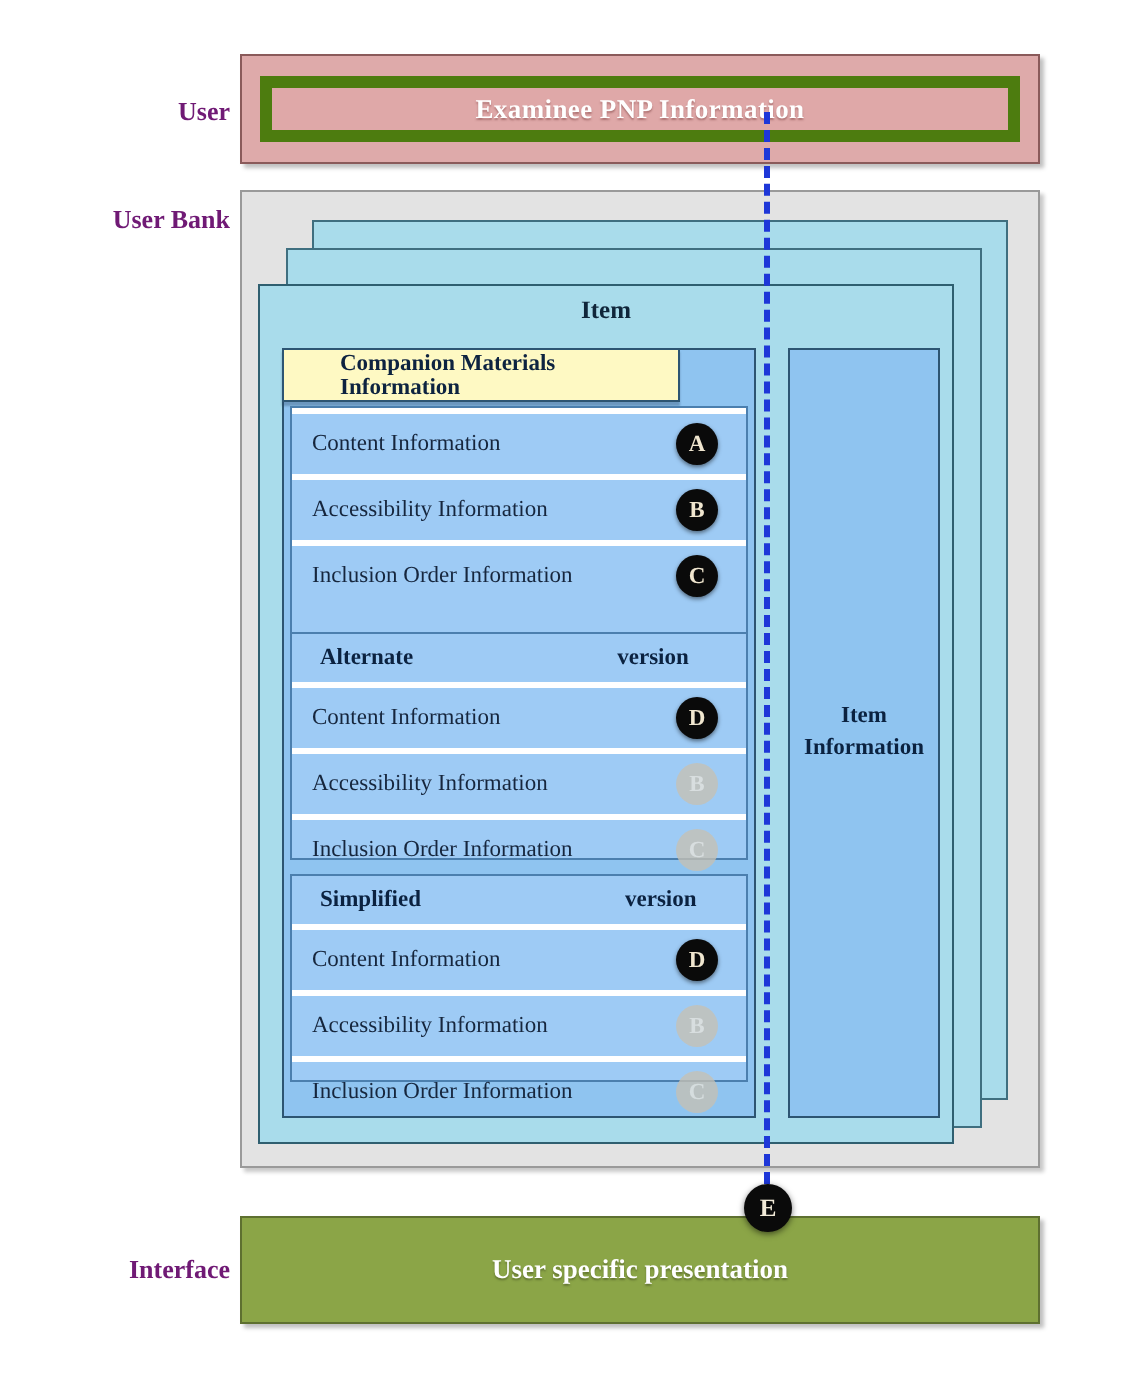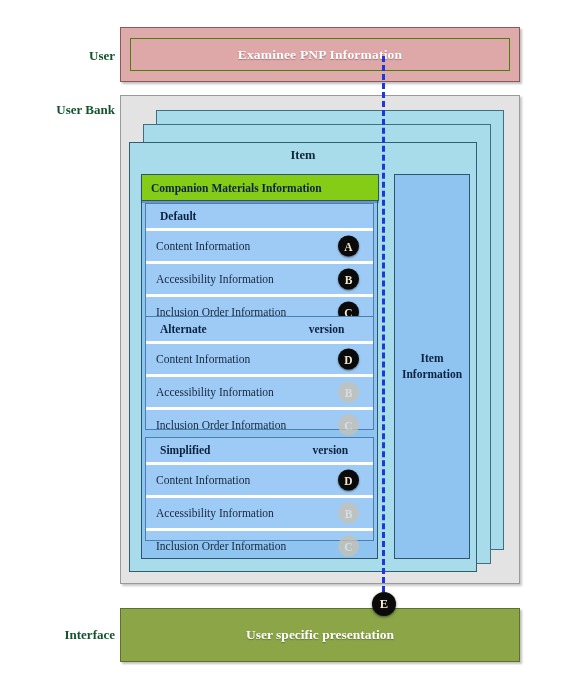--- a/index.html
+++ b/index.html
@@ -9,40 +9,40 @@
     font-family:"Liberation Serif", serif;
     position:relative;
     overflow:hidden;
   }
 
   
   .row-label{
     position:absolute;
     font-weight:bold;
     font-size:13px;
-    color:#14532d;
+    color:#701a75;
     text-align:right;
     white-space:nowrap;
   }
   #label-user{left:10px;top:48px;width:105px;}
   #label-itembank{left:10px;top:102px;width:105px;}
   #label-interface{left:10px;top:627px;width:105px;}
 
   
   #user-band{
     position:absolute;left:120px;top:27px;width:400px;height:55px;
     background:#deaaaa;
     border:1px solid #8a5a5a;
     box-sizing:border-box;
     box-shadow:2px 2px 2px rgba(0,0,0,.25);
   }
   #user-inner{
     position:absolute;left:130px;top:38px;width:380px;height:33px;
     background:#dfa8a8;
-    border:1px solid #4d7c0f;
+    border:6px solid #4d7c0f;
     box-sizing:border-box;
     display:flex;align-items:center;justify-content:center;
   }
   #user-inner .txt{
     color:#ffffff;font-weight:bold;font-size:13.5px;
     letter-spacing:.2px;
     text-shadow:0 1px 1px rgba(120,60,60,.5);
   }
 
   
@@ -75,26 +75,27 @@
   }
 
   
   #cmi-panel{
     position:absolute;left:141px;top:174px;width:237px;height:385px;
     background:#8fc4f0;
     border:1px solid #2d5572;
     box-sizing:border-box;
   }
   #cmi-header{
-    position:absolute;left:141px;top:174px;width:238px;height:27px;
-    background:#84cc16;
+    position:absolute;left:141px;top:174px;width:199px;height:27px;
+    background:#fef9c3;
     border:1px solid #2d5572;
     box-sizing:border-box;
     display:flex;align-items:center;
     box-shadow:0 2px 1px rgba(40,70,100,.35);
+    padding-left:19px;
   }
   #cmi-header .txt{
     padding-left:9px;font-weight:bold;font-size:11.5px;color:#0d2340;
   }
 
   
   .ver-block{
     position:absolute;left:145px;width:229px;
     background:#9ecbf5;
     border:1px solid #4b7fae;
@@ -208,24 +209,20 @@
 <div class="stack-card" id="stack-1"></div>
 
 <div id="item-title">Item</div>
 
 <div id="cmi-panel"></div>
 <div id="cmi-header">
   <span class="txt">Companion Materials Information</span>
 </div>
 
 <div class="ver-block" id="ver-default">
-  <div class="ver-head">
-    <span>Default</span>
-    <span class="word2"></span>
-  </div>
   <div class="ver-row">
     <span class="rtxt">Content Information</span>
     <span class="badge on">A</span>
   </div>
   <div class="ver-row">
     <span class="rtxt">Accessibility Information</span>
     <span class="badge on">B</span>
   </div>
   <div class="ver-row">
     <span class="rtxt">Inclusion Order Information</span>

